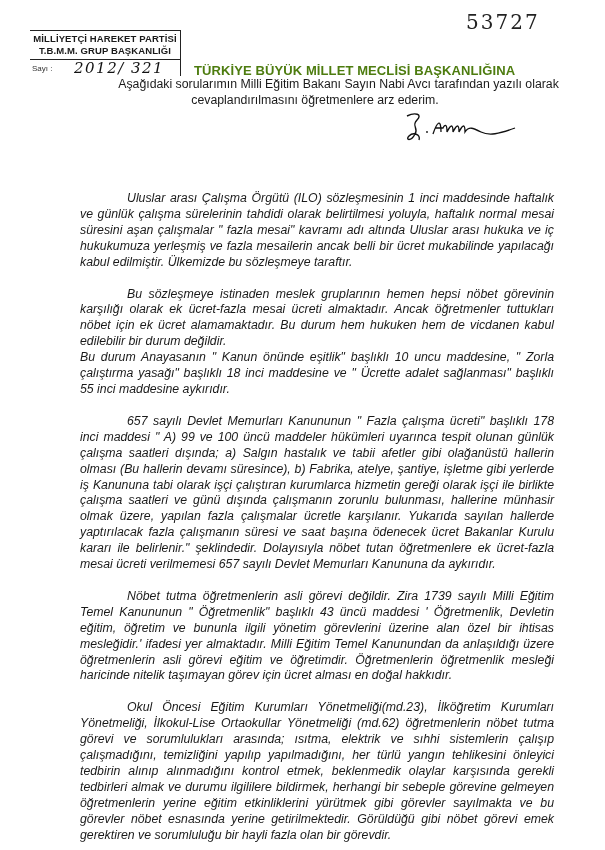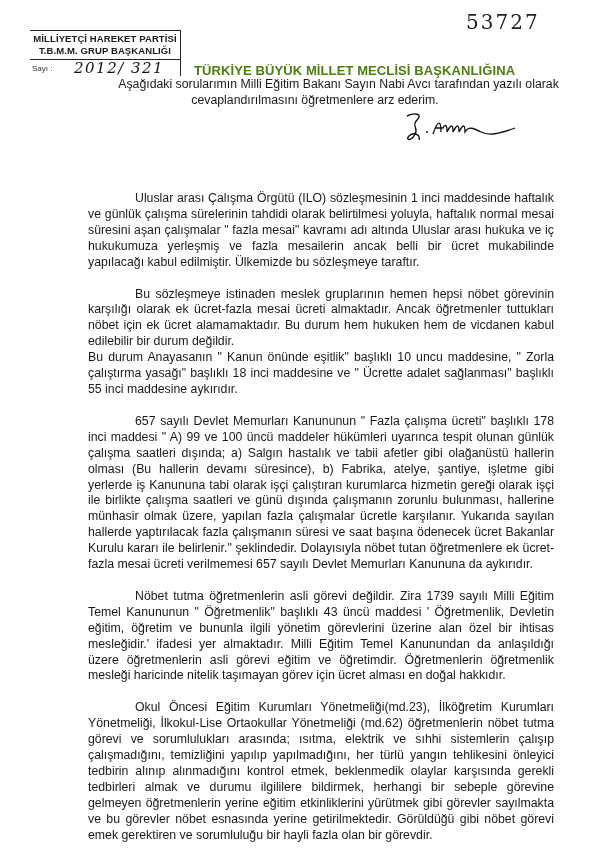--- a/index.html
+++ b/index.html
@@ -38,21 +38,21 @@
     position: absolute; left: 70px; top: 76px; width: 490px; font-size: 12.3px; line-height: 16px; text-align: center;
   }
   .intro .l1 { padding-left: 47px; }
   .signature { position: absolute; left: 403px; top: 110px; width: 120px; height: 36px; }
   .signer { position: absolute; left: 418px; top: 146px; width: 160px; font-size: 12.3px; line-height: 15px; }
   .signer .name { padding-left: 20px; }
   .body-text {
     position: absolute; left: 80px; top: 191px; width: 474px; font-size: 12.3px; line-height: 15.9px;
     text-align: justify; color: #1a1a1a;
   }
-  .para { margin: 0 0 16px 8px; text-indent: 47px; }
+  .para { margin: 0 0 16px 0; text-indent: 47px; font-style: italic; }
   .para.noindent { text-indent: 0; }
   .para.tight { margin-bottom: 0; }
 </style>
 </head>
 <body>
 
 <div class="stamp">
   <div class="stamp-head">
     <div>MİLLİYETÇİ HAREKET PARTİSİ</div>
     <div>T.B.M.M. GRUP BAŞKANLIĞI</div>

